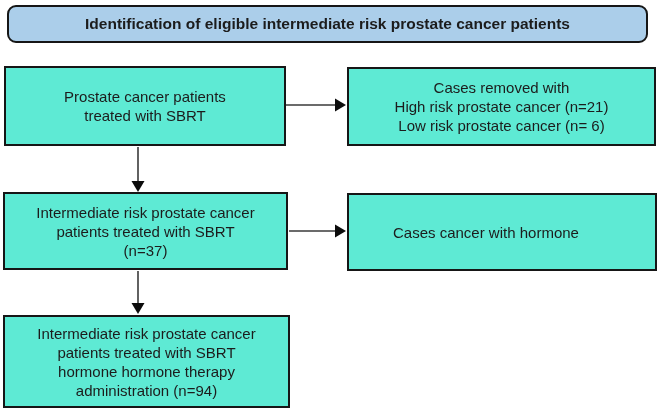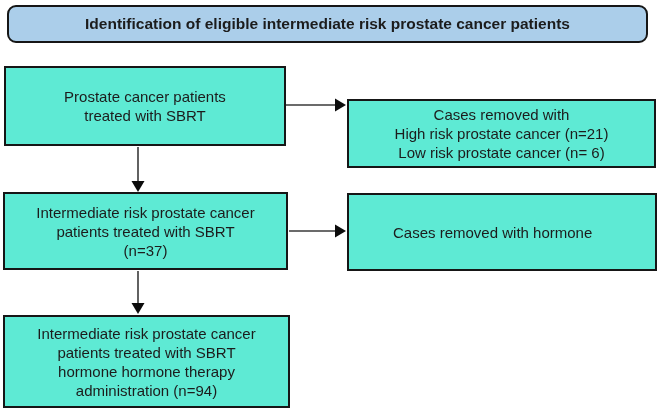--- a/index.html
+++ b/index.html
@@ -35,21 +35,21 @@
     display: flex;
     flex-direction: column;
     align-items: center;
     justify-content: center;
     font-size: 15px;
     line-height: 19px;
     text-align: center;
   }
   .node span { display: block; }
   #box1 { left: 4px;   top: 66px;  width: 282px; height: 80px; }
-  #rb1  { left: 347px; top: 67px;  width: 309px; height: 69px; margin-top: 32px; }
+  #rb1  { left: 347px; top: 67px;  width: 309px; height: 79px; }
   #box2 { left: 3px;   top: 192px; width: 285px; height: 78px; }
   #rb2  { left: 347px; top: 193px; width: 310px; height: 78px;
           align-items: flex-start; text-align: left; padding-left: 44px; }
   #box3 { left: 3px;   top: 315px; width: 287px; height: 93px; }
   .arrows {
     position: absolute;
     left: 0; top: 0;
     width: 661px; height: 411px;
     pointer-events: none;
   }
@@ -95,21 +95,21 @@
     <span>Low risk prostate cancer (n= 6)</span>
   </div>
 
   <div class="node" id="box2">
     <span>Intermediate risk prostate cancer</span>
     <span>patients treated with SBRT</span>
     <span>(n=37)</span>
   </div>
 
   <div class="node" id="rb2">
-    <span>Cases removed with hormone</span>
+    <span>Cases cancer with hormone</span>
   </div>
 
   <div class="node" id="box3">
     <span>Intermediate risk prostate cancer</span>
     <span>patients treated with SBRT</span>
     <span>hormone hormone therapy</span>
     <span>administration (n=94)</span>
   </div>
 
 </div>

